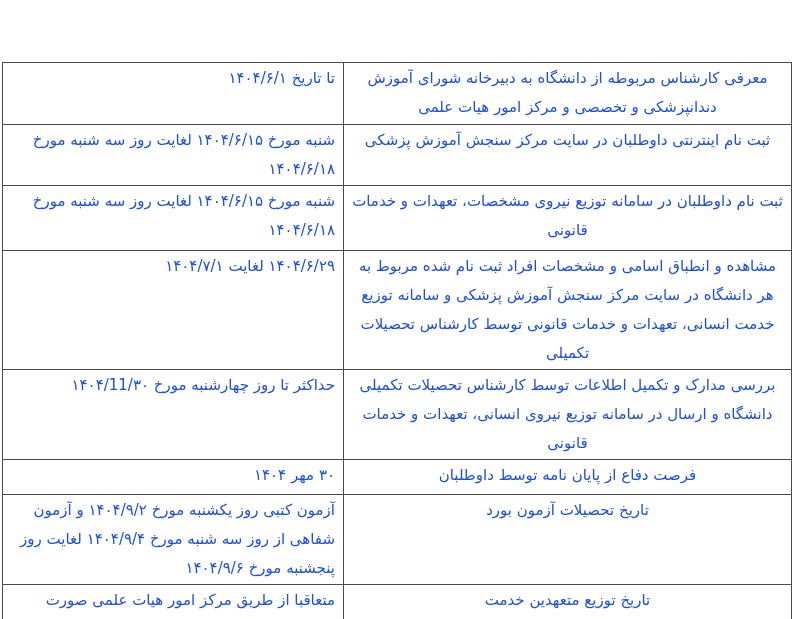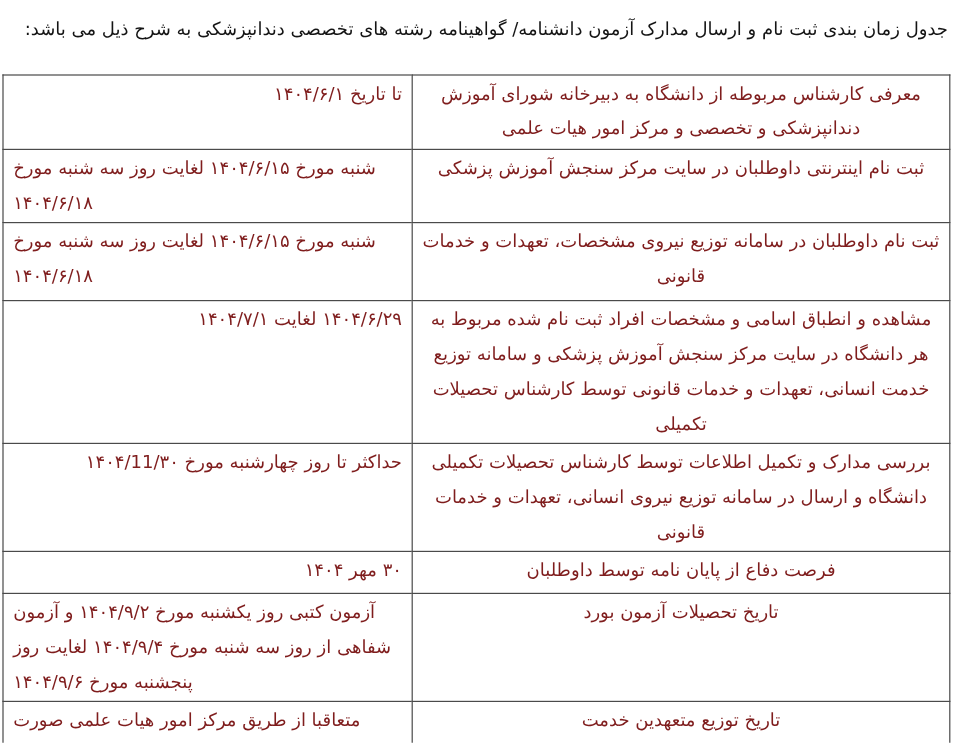--- a/index.html
+++ b/index.html
@@ -38,38 +38,37 @@
     border-collapse: collapse;
     table-layout: fixed;
     width: 787px;
   }
   table.schedule td {
     border: 1px solid #4a4a4a;
     vertical-align: top;
     font-size: 15px;
     line-height: 29px;
     padding: 1px 8px;
-    color: #7f1d1d;
+    color: #1d4ed8;
     overflow: hidden;
   }
   td.task-cell { width: 431px; text-align: center; }
   td.date-cell { width: 324px; text-align: right; }
-  td.date-center { text-align: left; }
+  td.date-center { text-align: right; }
   tr.h62 { height: 62px; }
   tr.h58 { height: 58px; }
   tr.h65 { height: 65px; }
   tr.h90 { height: 90px; }
   tr.h35 { height: 35px; }
 </style>
 </head>
 <body>
 
 <div class="page">
 
-  <div class="doc-title">جدول زمان بندی ثبت نام و ارسال مدارک آزمون دانشنامه/ گواهینامه رشته های تخصصی دندانپزشکی به شرح ذیل می باشد:</div>
 
   <table class="schedule">
     <tbody>
       <tr class="h62">
         <td class="task-cell">معرفی کارشناس مربوطه از دانشگاه به دبیرخانه شورای آموزش دندانپزشکی و تخصصی و مرکز امور هیات علمی</td>
         <td class="date-cell">تا تاریخ ۱۴۰۴/۶/۱</td>
       </tr>
       <tr class="h58">
         <td class="task-cell">ثبت نام اینترنتی داوطلبان در سایت مرکز سنجش آموزش پزشکی</td>
         <td class="date-cell date-center">شنبه مورخ ۱۴۰۴/۶/۱۵ لغایت روز سه شنبه مورخ ۱۴۰۴/۶/۱۸</td>

